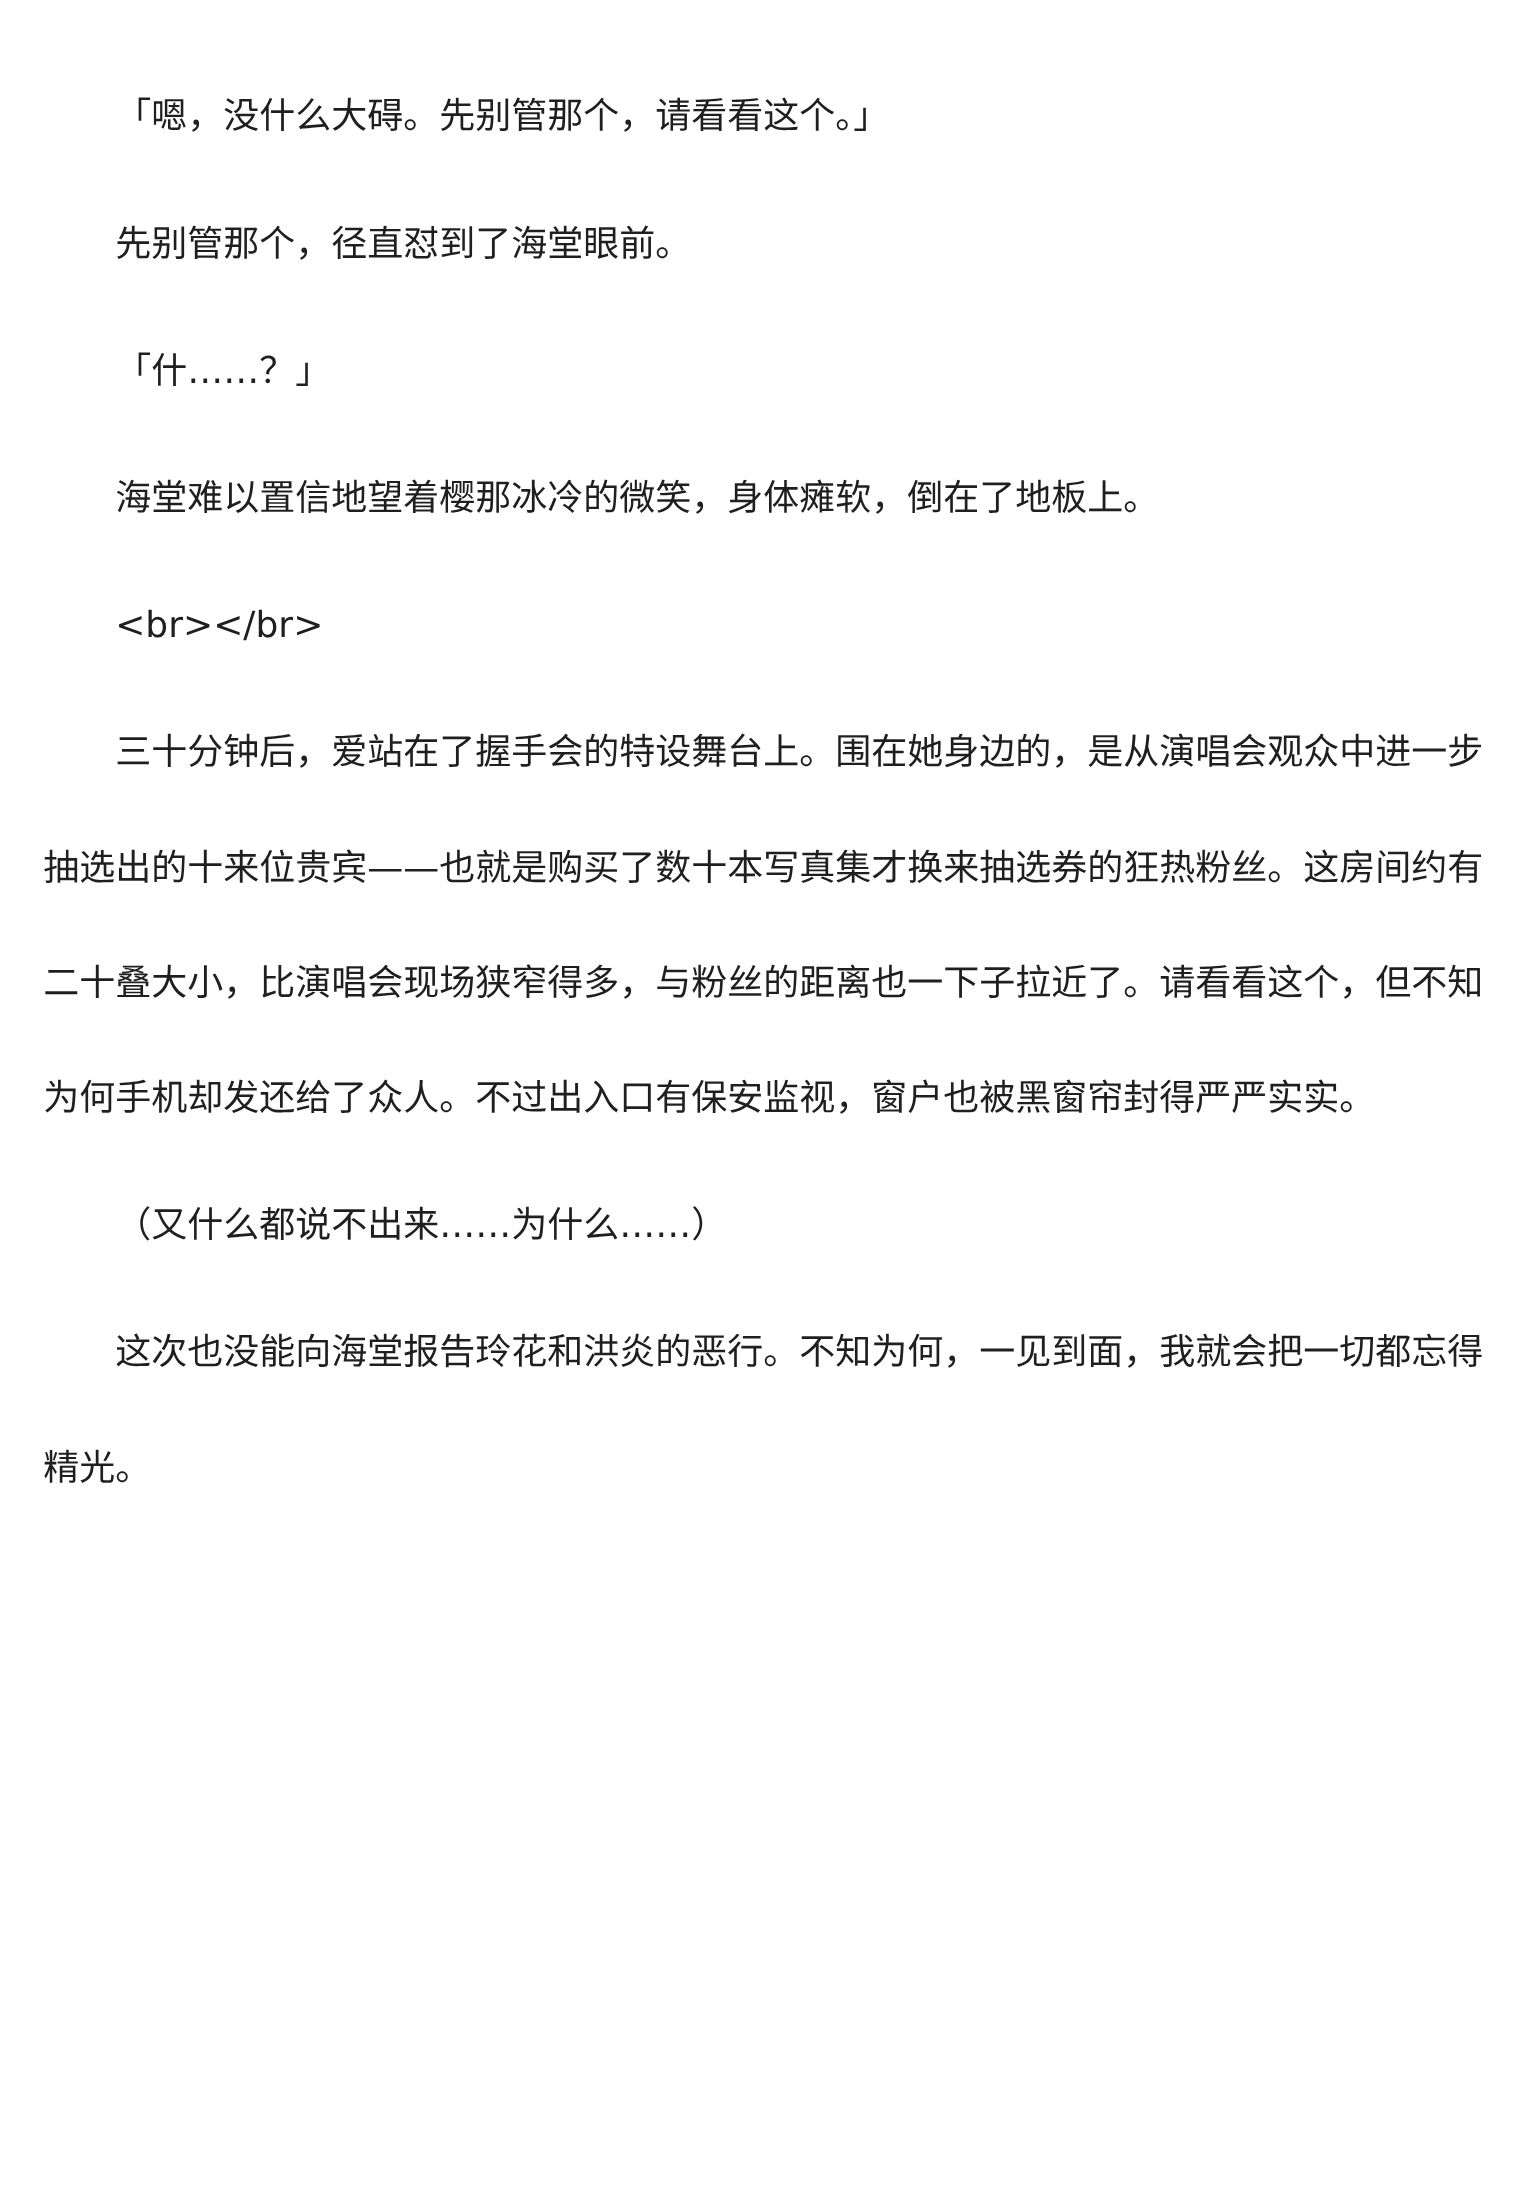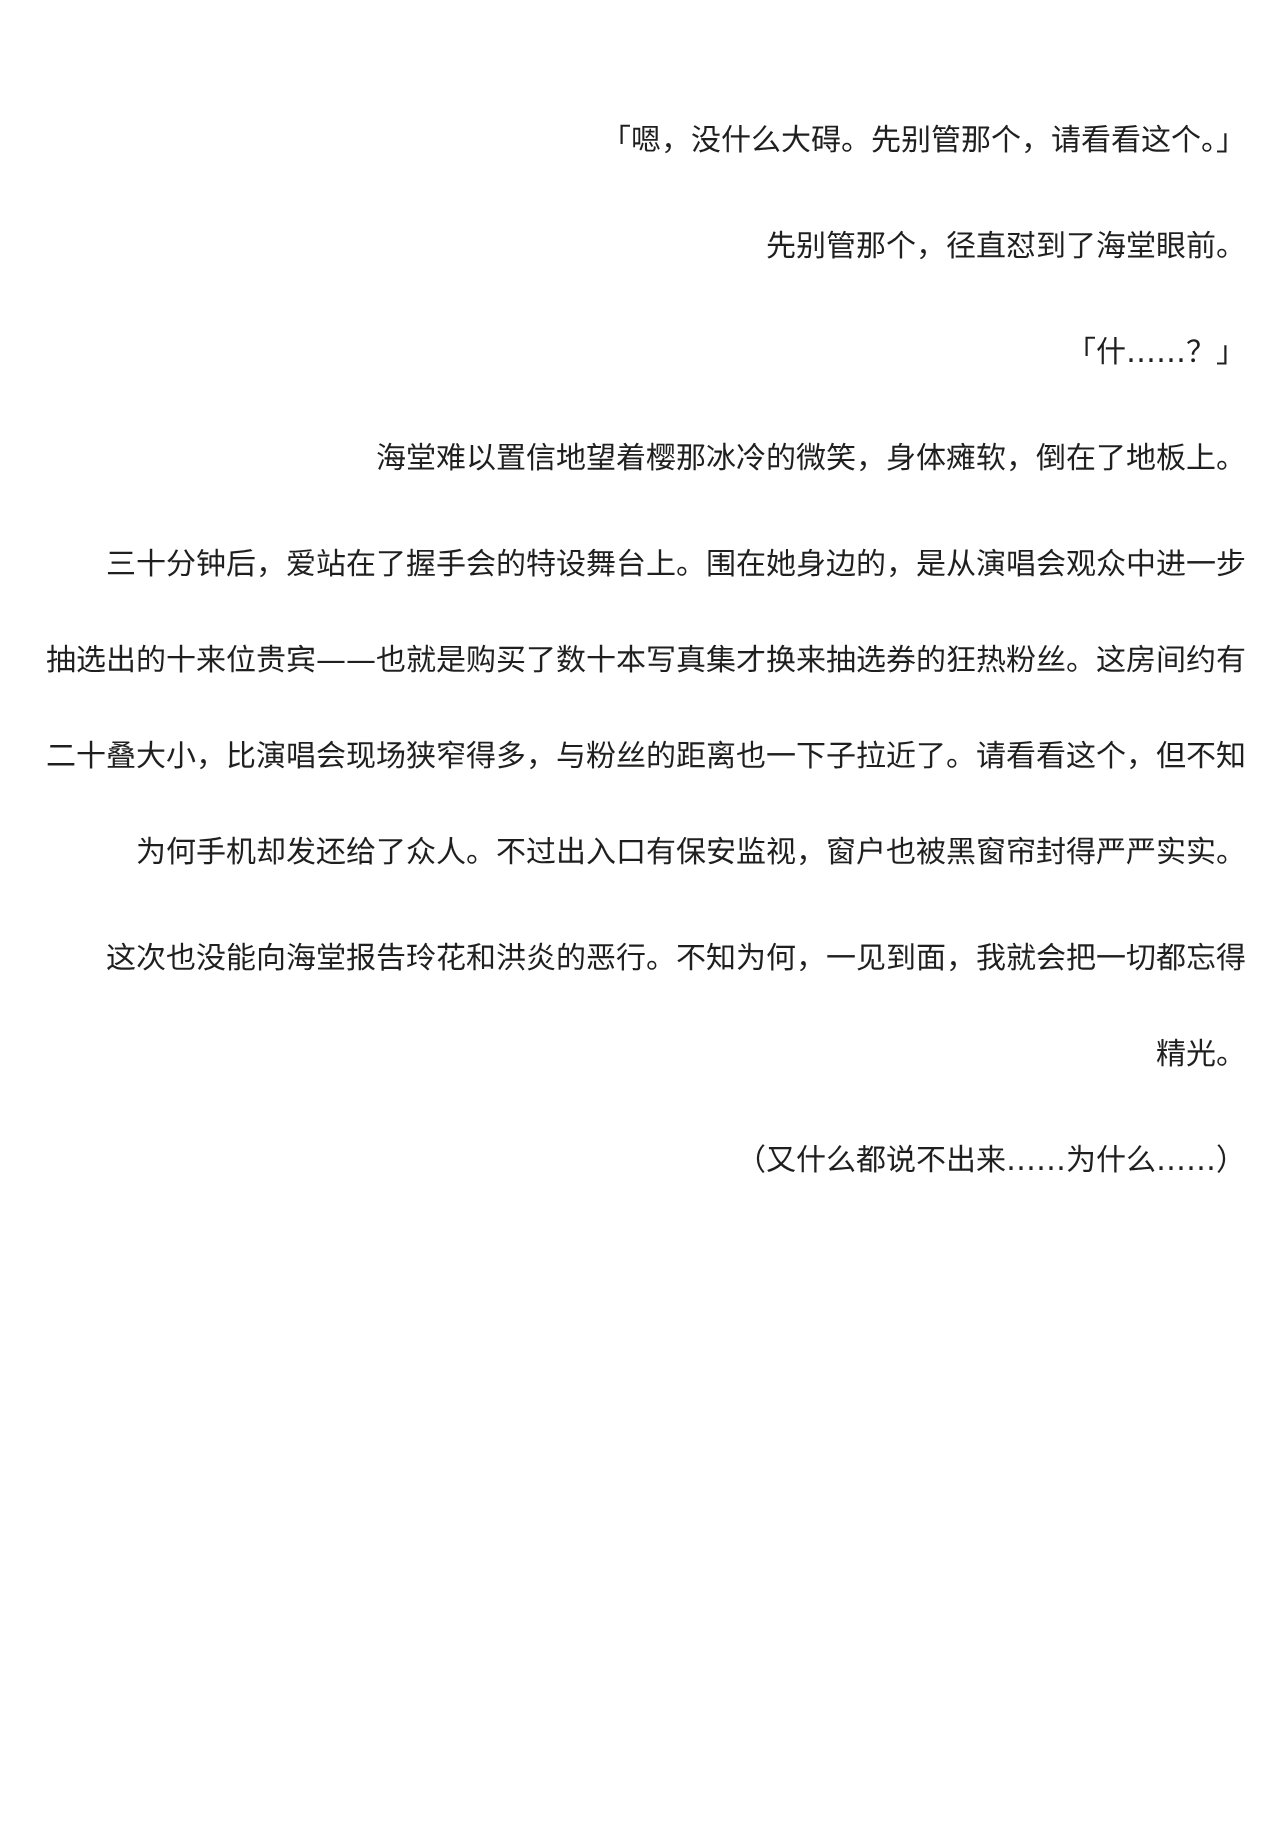--- a/index.html
+++ b/index.html
@@ -7,39 +7,40 @@
     padding: 0;
     background: #ffffff;
   }
   .page {
     position: relative;
     width: 1280px;
     height: 1466px;
     box-sizing: border-box;
     background: #ffffff;
     overflow: hidden;
-    padding: 92px 34px 0 36px;
+    padding: 50px 34px 0 36px;
     font-family: "DejaVu Sans", sans-serif;
     font-size: 30px;
     line-height: 96px;
     letter-spacing: 0px;
     color: #1f1f1f;
-    text-align: right;
+    text-align: left;
     word-break: break-all;
     overflow-wrap: break-word;
   }
   .page p {
     margin: 0 0 10px 0;
     text-indent: 2em;
   }
 </style>
 </head>
 <body>
 
 <div class="page">
   <p>「嗯，没什么大碍。先别管那个，请看看这个。」</p>
   <p>先别管那个，径直怼到了海堂眼前。</p>
   <p>「什……？」</p>
   <p>海堂难以置信地望着樱那冰冷的微笑，身体瘫软，倒在了地板上。</p>
+  <p>&lt;br&gt;&lt;/br&gt;</p>
   <p>三十分钟后，爱站在了握手会的特设舞台上。围在她身边的，是从演唱会观众中进一步抽选出的十来位贵宾——也就是购买了数十本写真集才换来抽选券的狂热粉丝。这房间约有二十叠大小，比演唱会现场狭窄得多，与粉丝的距离也一下子拉近了。请看看这个，但不知为何手机却发还给了众人。不过出入口有保安监视，窗户也被黑窗帘封得严严实实。</p>
+  <p>（又什么都说不出来……为什么……）</p>
   <p>这次也没能向海堂报告玲花和洪炎的恶行。不知为何，一见到面，我就会把一切都忘得精光。</p>
-  <p>（又什么都说不出来……为什么……）</p>
 </div>
 
 </body></html>

